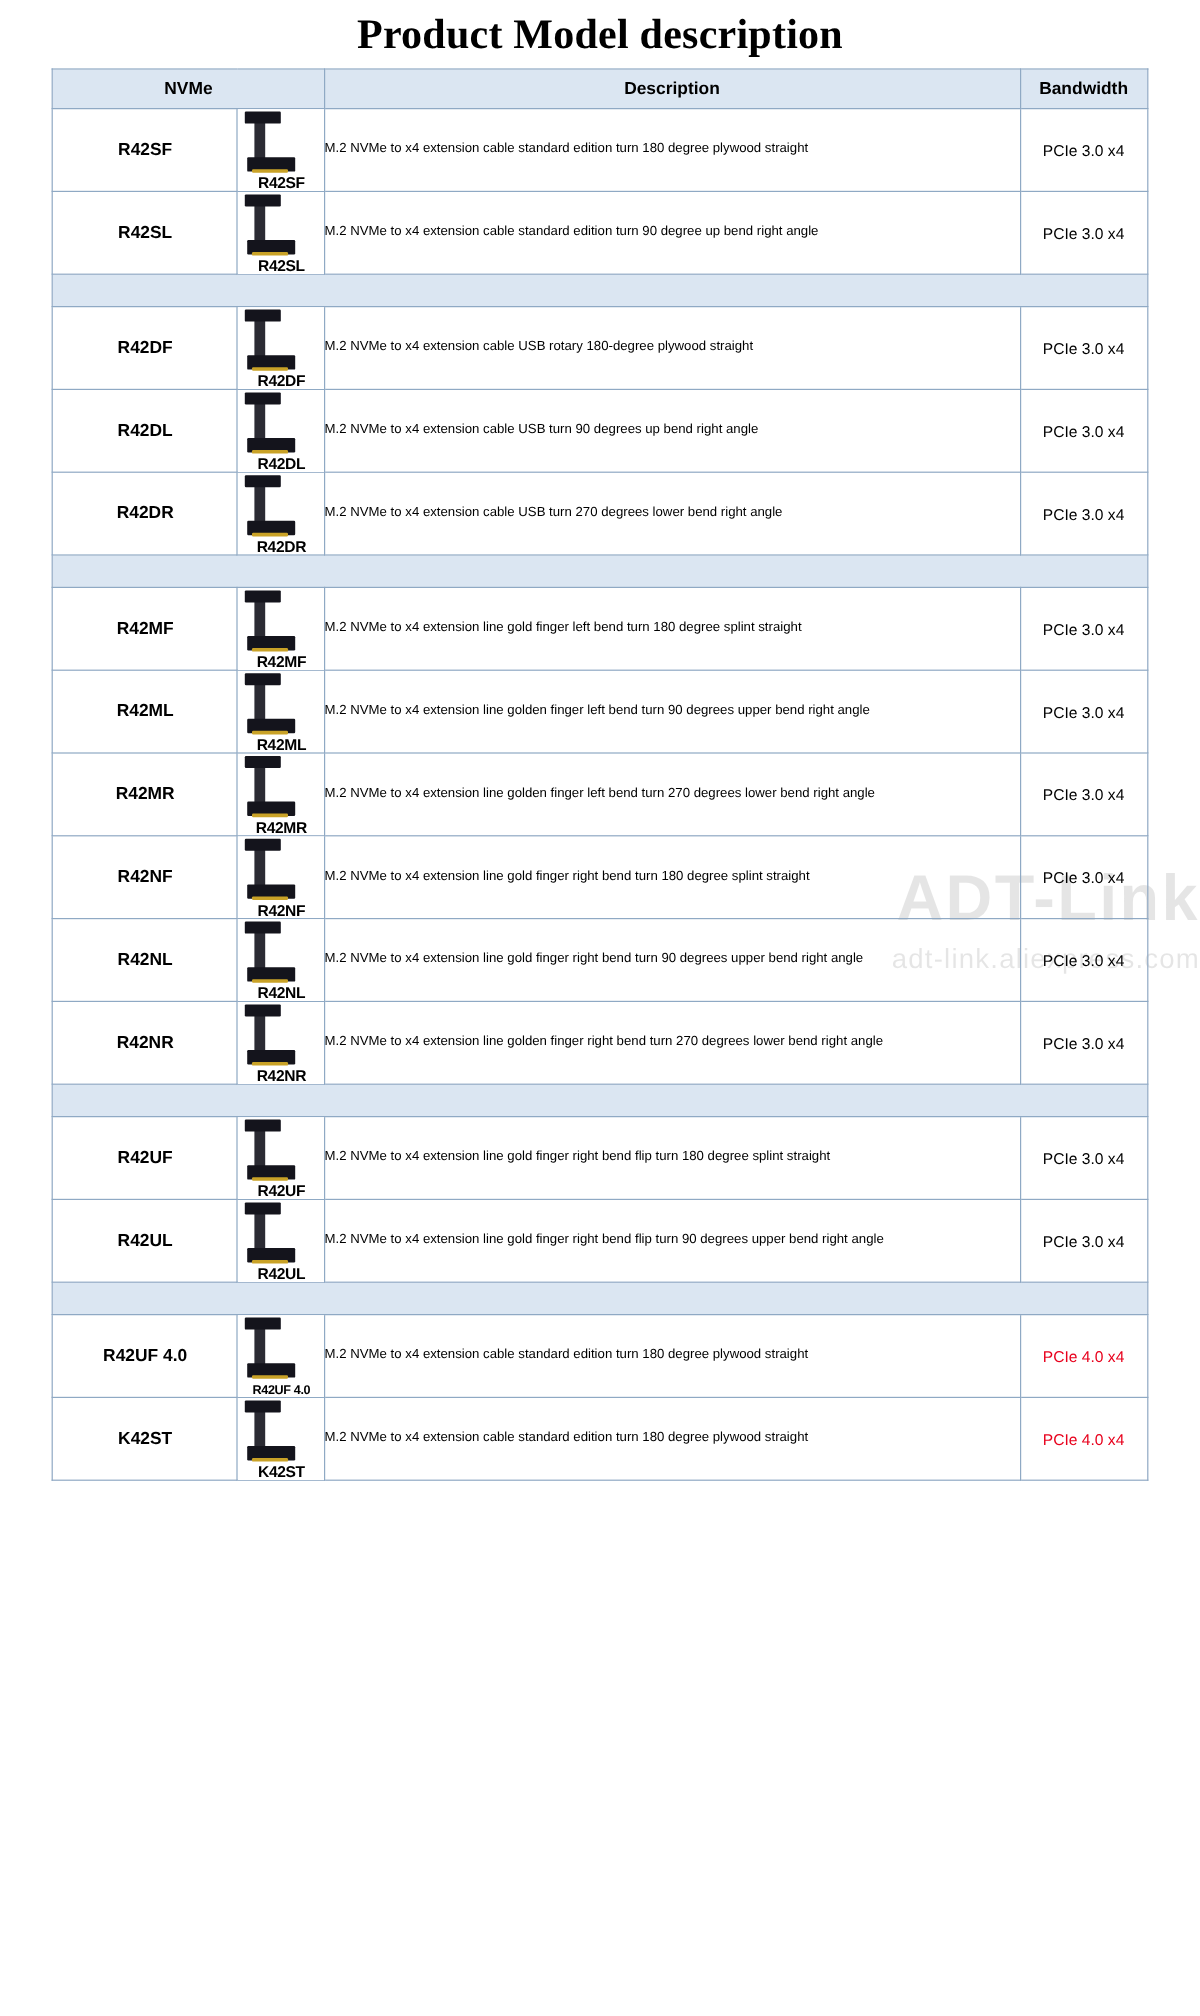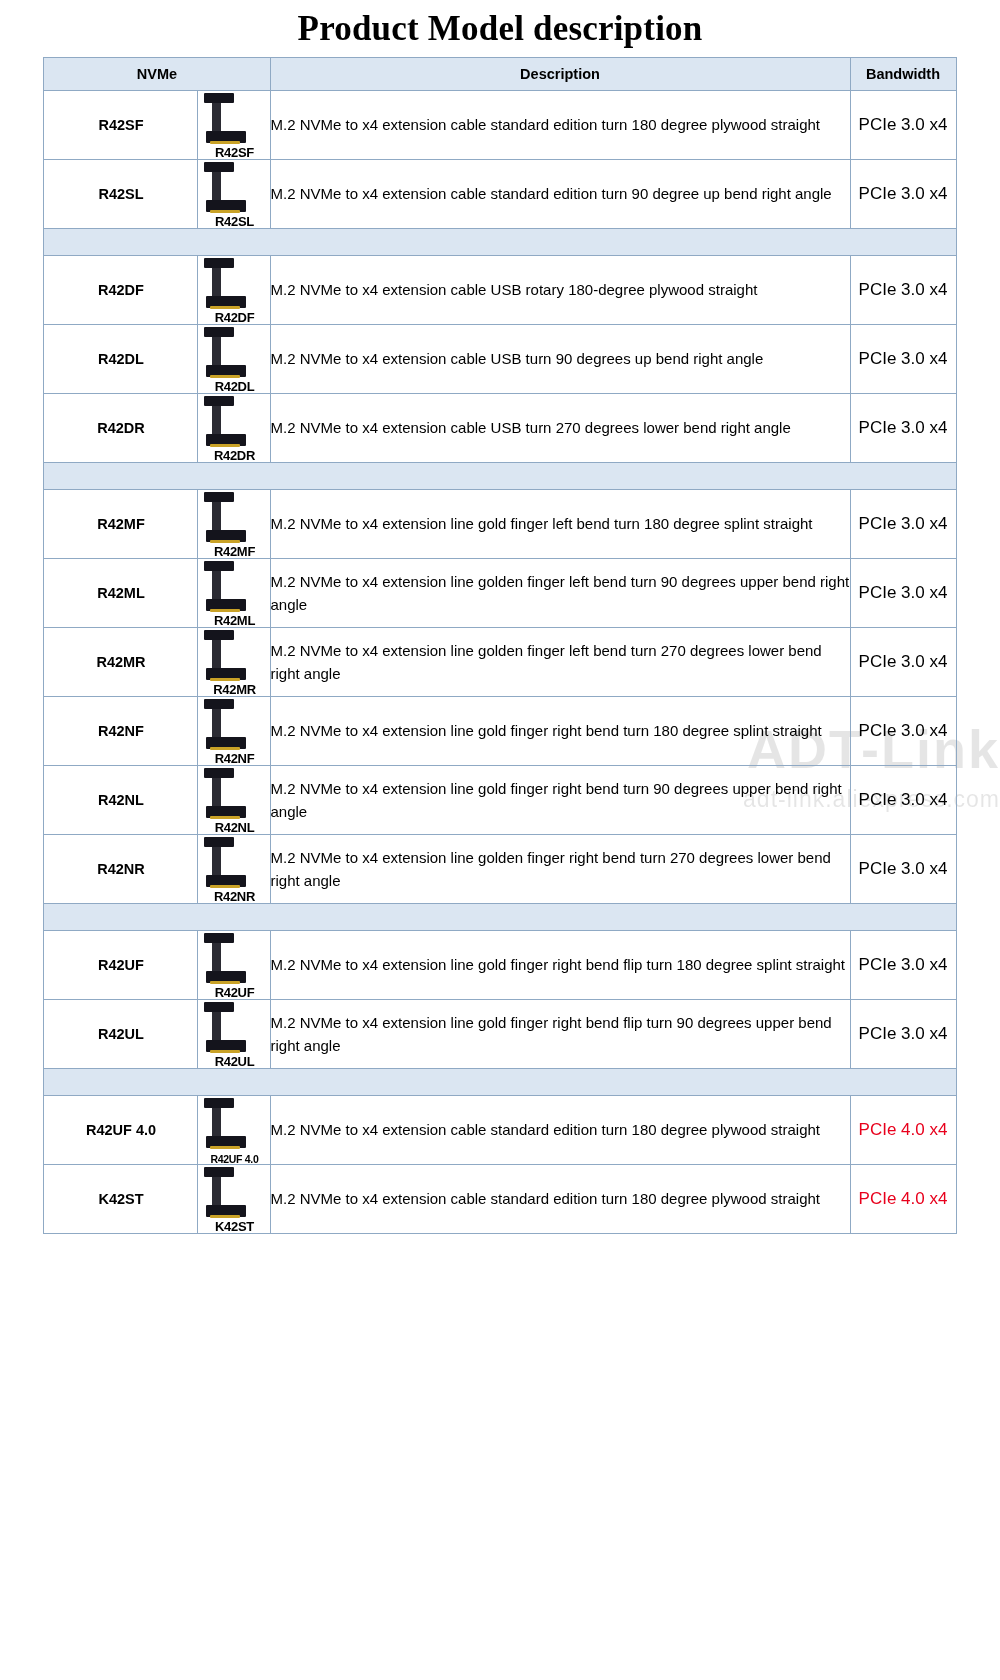--- a/index.html
+++ b/index.html
@@ -59,28 +59,28 @@
     padding: 0 4px;
   }
   td.img-cell {
     padding: 0;
     background: #ffffff;
     position: relative;
     height: 68px;
     overflow: hidden;
   }
   td.desc-cell {
-    font-size: 15px;
+    font-size: 11px;
     padding: 6px 8px 6px 9px;
     line-height: 1.55;
     text-align: left;
   }
   td.bw-cell {
     text-align: center;
-    font-size: 17px;
+    font-size: 13px;
   }
   td.bw-cell.bw-red { color: #e8001c; }
 
   tr.spacer-row td {
     background: #dbe6f2;
     height: 26px;
     border-left: 1px solid #8fa9c4;
     border-right: 1px solid #8fa9c4;
     border-top: 1px solid #8fa9c4;
     border-bottom: 1px solid #8fa9c4;

